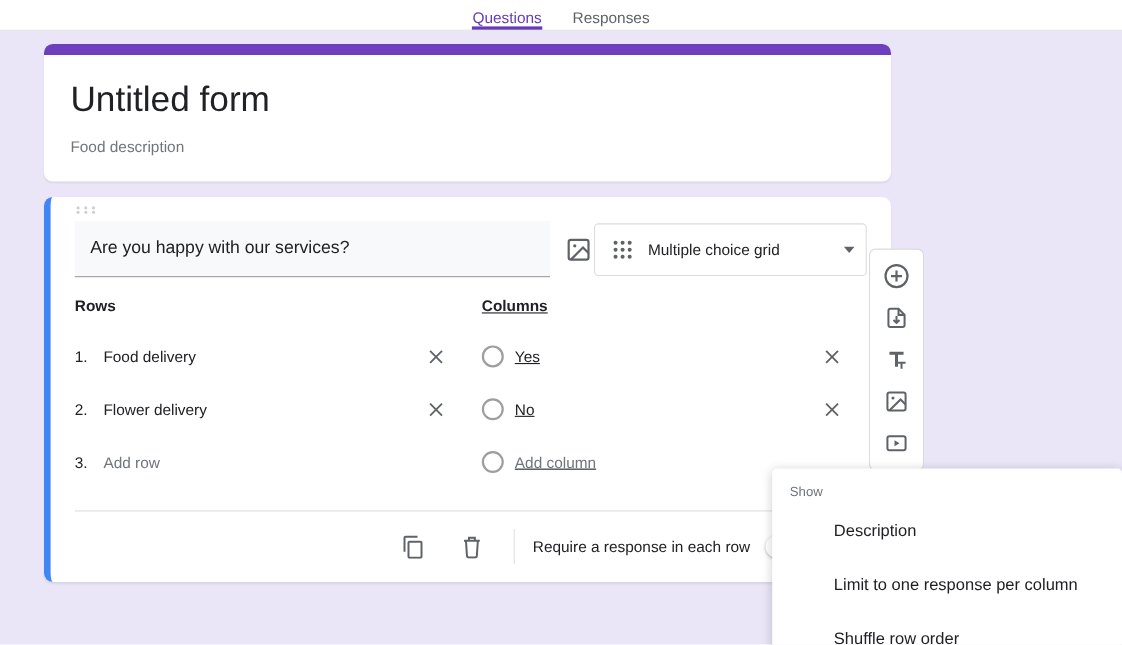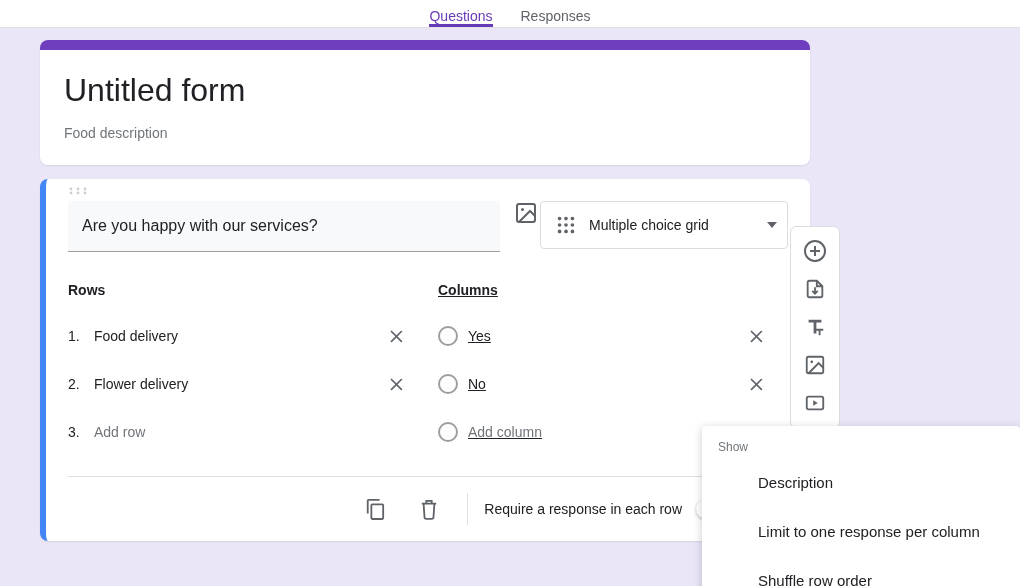--- a/index.html
+++ b/index.html
@@ -96,20 +96,21 @@
     padding: 8px 22px 0 22px;
   }
   .drag-dots {
     text-align: center;
     height: 14px;
   }
   .drag-dots svg { opacity: 0.5; }
   
   .qtop {
     display: flex;
+    align-items: center;
     gap: 2px;
     margin-bottom: 16px;
   }
   .qinput {
     flex: 0 0 432px;
     background: #f8f9fa;
     border: none;
     border-bottom: 1px solid #9e9e9e;
     font-size: 16px;
     padding: 16px 14px;
@@ -143,21 +144,20 @@
     gap: 30px;
     margin-top: 18px;
   }
   .gcol { flex: 0 0 340px; }
   .gcol.right { flex: 0 0 330px; text-decoration: underline; }
   .ghead {
     font-size: 14px;
     font-weight: 700;
     margin-bottom: 14px;
     color: var(--text-dark);
-    margin-top: 12px;
   }
   .grow-item {
     display: flex;
     align-items: center;
     height: 48px;
     gap: 10px;
   }
   .grow-item .num {
     width: 16px;
     color: var(--text-dark);

